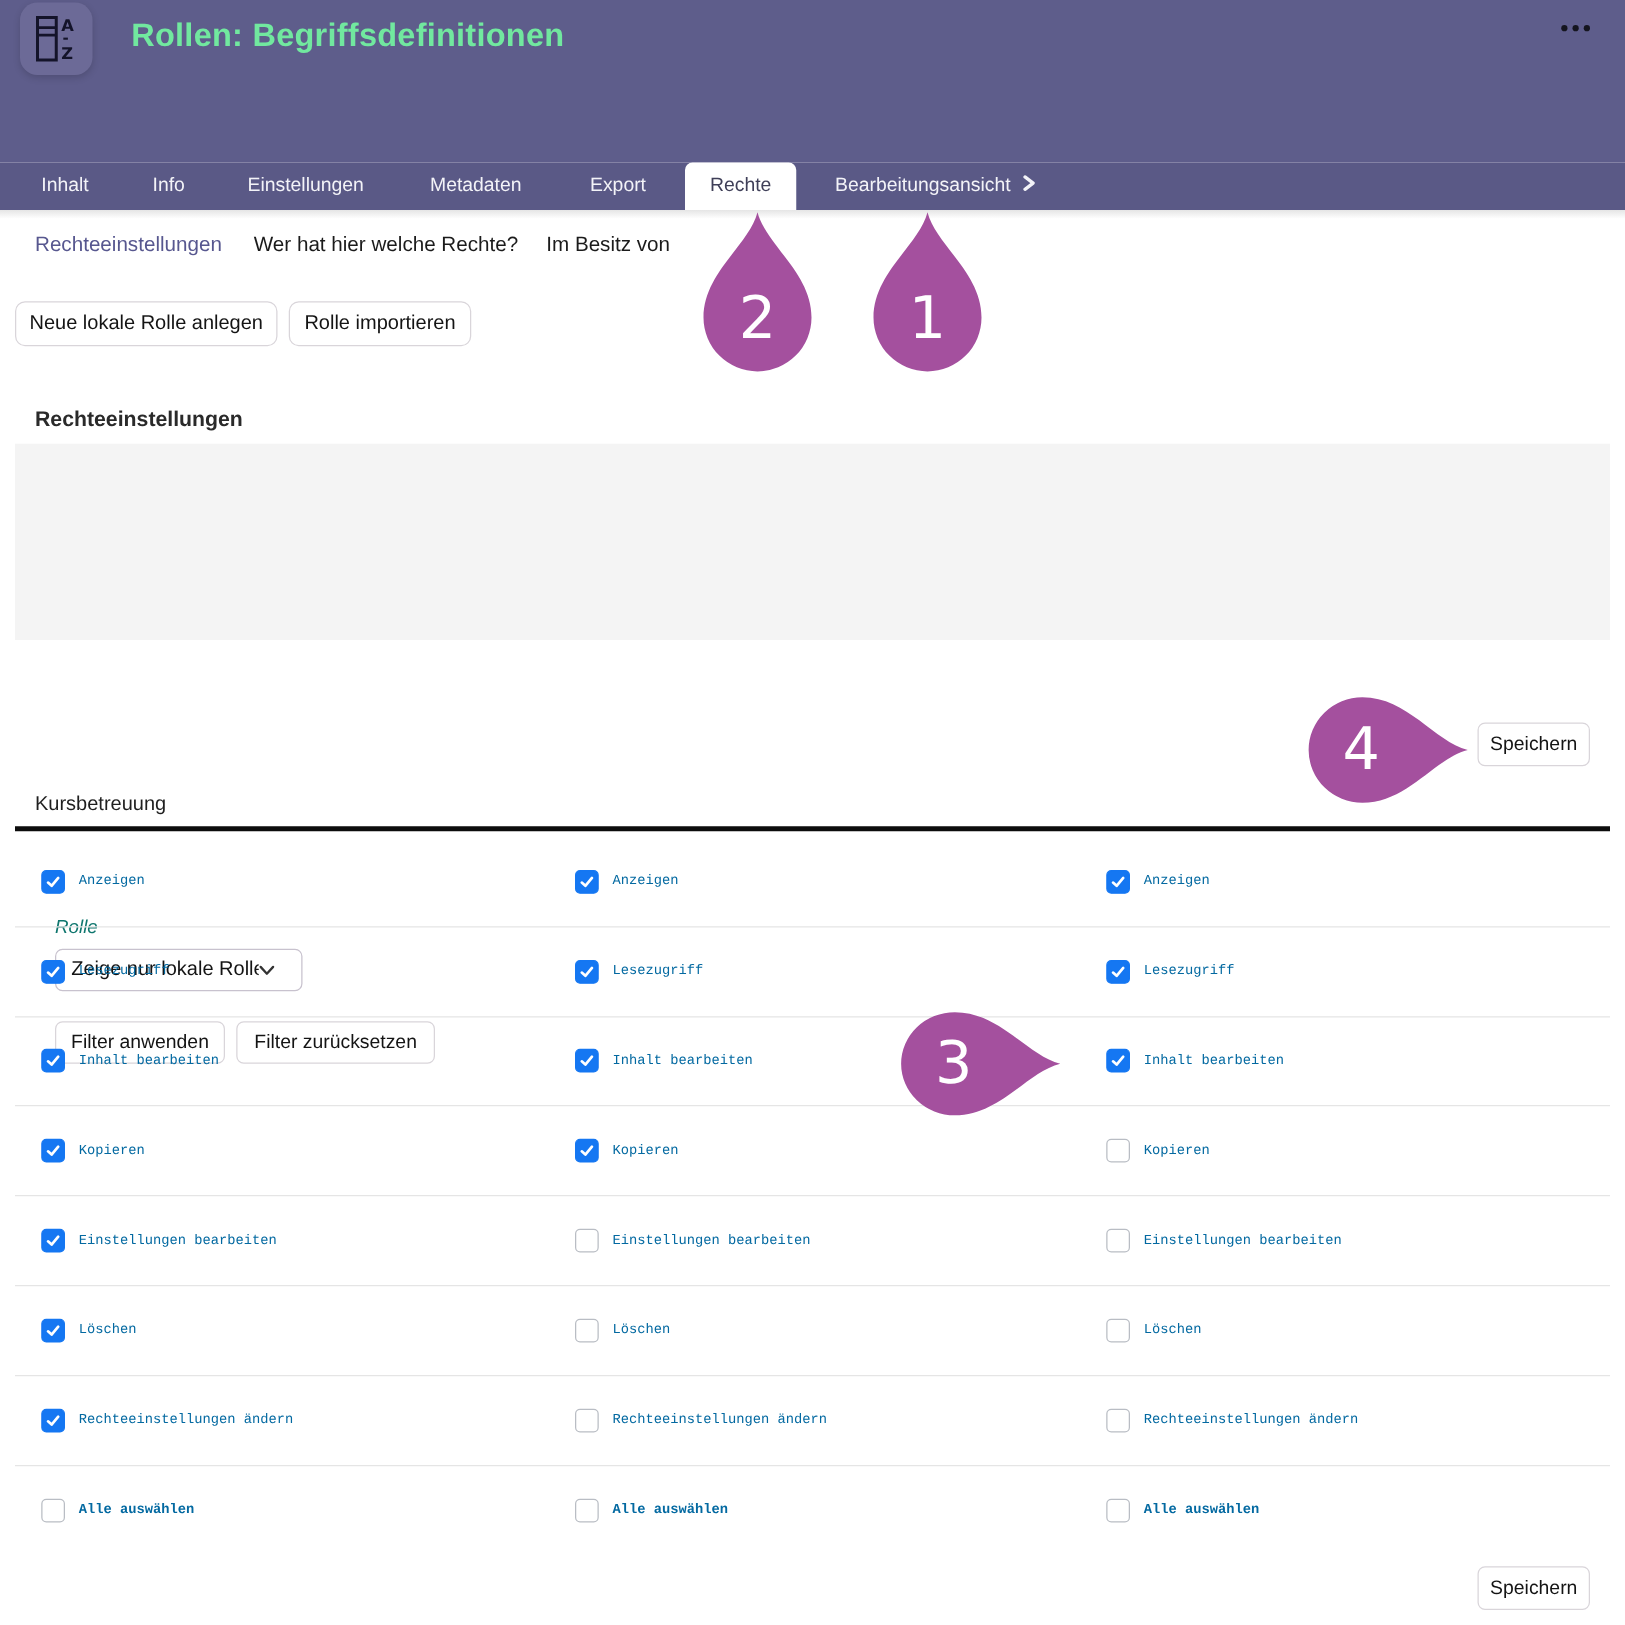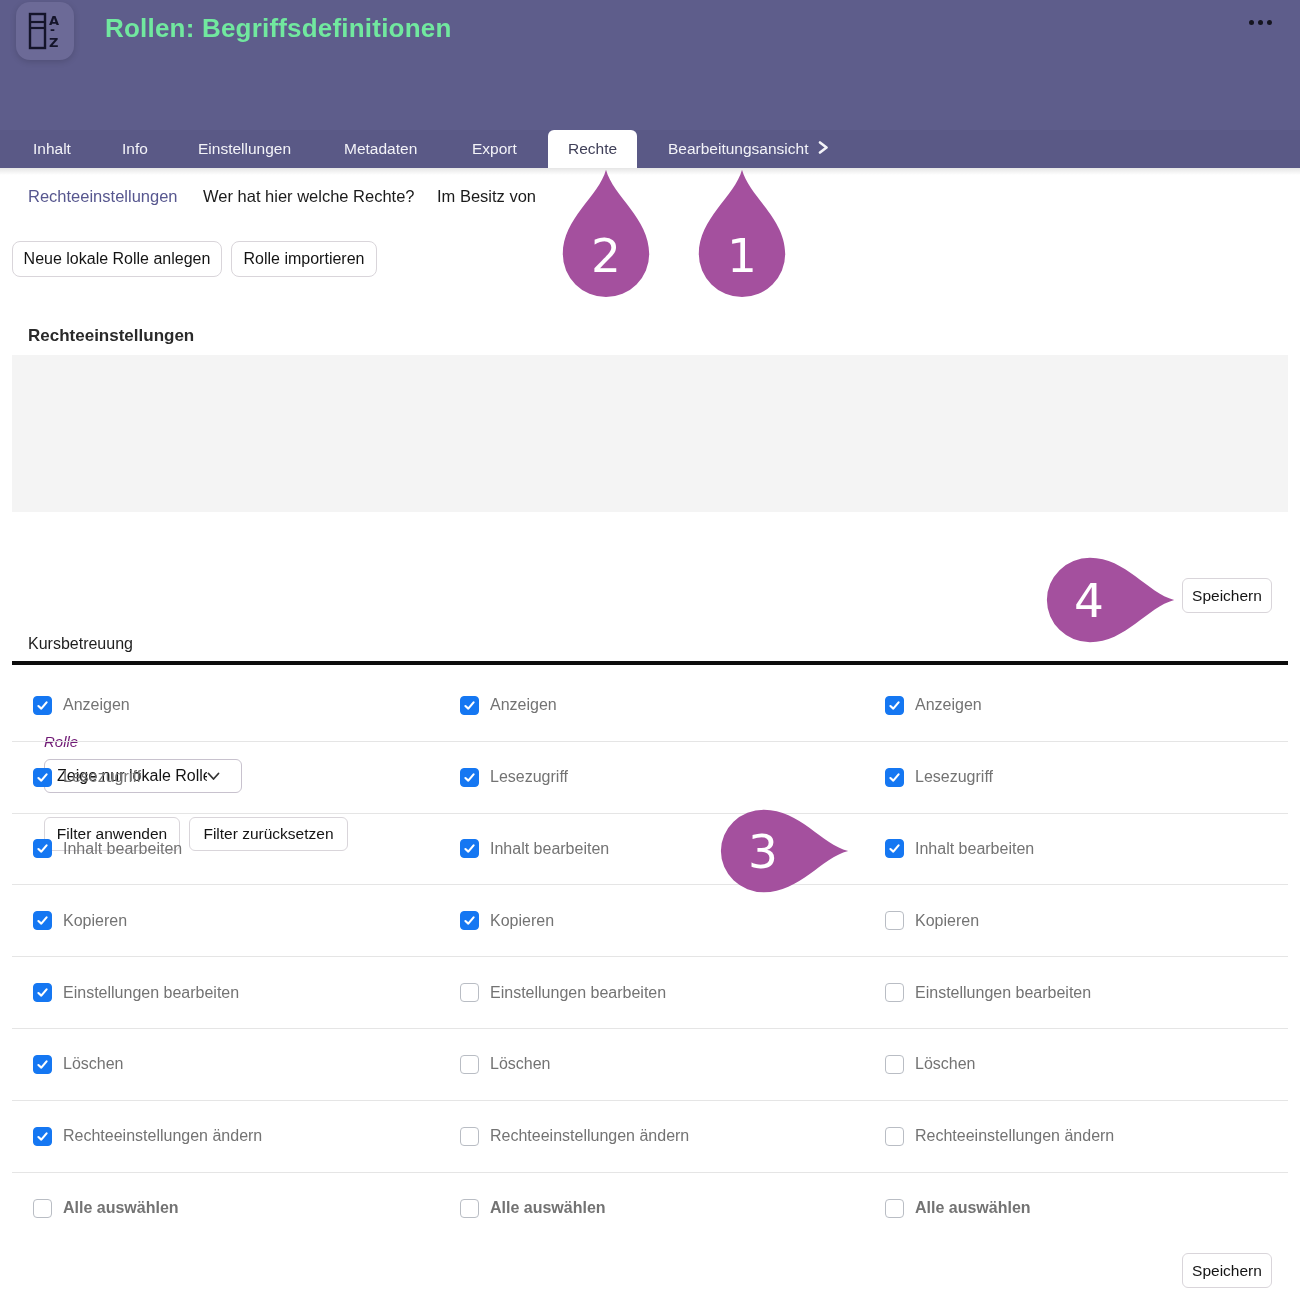--- a/index.html
+++ b/index.html
@@ -31,41 +31,41 @@
 
   
   .btn { position:absolute; background:#fff; border:1px solid #d9d5da; border-radius:8px;
          font-size:16px; color:#141414; display:flex; align-items:center; justify-content:center;
          cursor:pointer; font-family:inherit;text-align:center; }
   .btn.small { border-radius:6px; font-size:15.5px; }
 
   
   .section-title { position:absolute; left:28px; top:326px; font-size:17px; font-weight:700; color:#2a2a2a; }
   .panel { position:absolute; left:12px; top:355px; width:1276px; height:157px; background:#f4f4f4; }
-  .role-label { position:absolute; left:32px; top:378px; font-size:15px; font-style:italic; color:#701a75; }
+  .role-label { position:absolute; left:32px; top:378px; font-size:15px; font-style:italic; color:#0f766e; }
   .select { position:absolute; left:32px; top:404px; width:198px; height:34px; background:#fff;
             border:1px solid #c8c2ce; border-radius:6px; display:flex; align-items:center;
             padding:0 10px 0 12px; cursor:pointer; }
   .select .val { flex:1; font-size:16px; color:#141414; white-space:nowrap; overflow:hidden; max-width:150px; }
 
   
   .perm-head { position:absolute; left:12px; top:635px; width:1276px; display:grid;
                grid-template-columns:427px 425px 1fr; padding-left:16px; }
   .perm-head .col { font-size:16px; color:#1f1f1f; }
   .thickline { position:absolute; left:12px; top:661px; width:1276px; height:4px; background:#0d0d0d; }
   .perm-rows { position:absolute; left:12px; top:670px; width:1276px; }
   .prow { display:grid; grid-template-columns:427px 425px 1fr; height:71.8px; padding-left:16px;
           border-bottom:1px solid #e5e5e5; align-items:center; }
   .prow:last-child { border-bottom:none; }
   .pcell { display:flex; align-items:center; padding-left:5px; }
   .cb { width:19px; height:19px; border-radius:4px; flex:0 0 auto; cursor:pointer;
         display:flex; align-items:center; justify-content:center;
         background:#fff; border:1.5px solid #b9bdc4; }
   .cb.checked { background:#1577f2; border-color:#1577f2; }
-  .pcell .lbl { margin-left:11px; font-size:16px; color:#737373; }
+  .pcell .lbl { margin-left:11px; font-size:11px; color:#0369a1;font-family:Liberation Mono, monospace; }
   .prow.bold .lbl { font-weight:700; }
 
   
   .save-top    { left:1182px; top:578px;  width:90px; height:35px; }
   .save-bottom { left:1182px; top:1253px; width:90px; height:35px; }
 
   
   .drop { position:absolute; pointer-events:none; }
   .drop svg { position:absolute; inset:0; width:100%; height:100%; }
   .drop .num { position:absolute; color:#fff; font-size:47px; font-weight:400;

